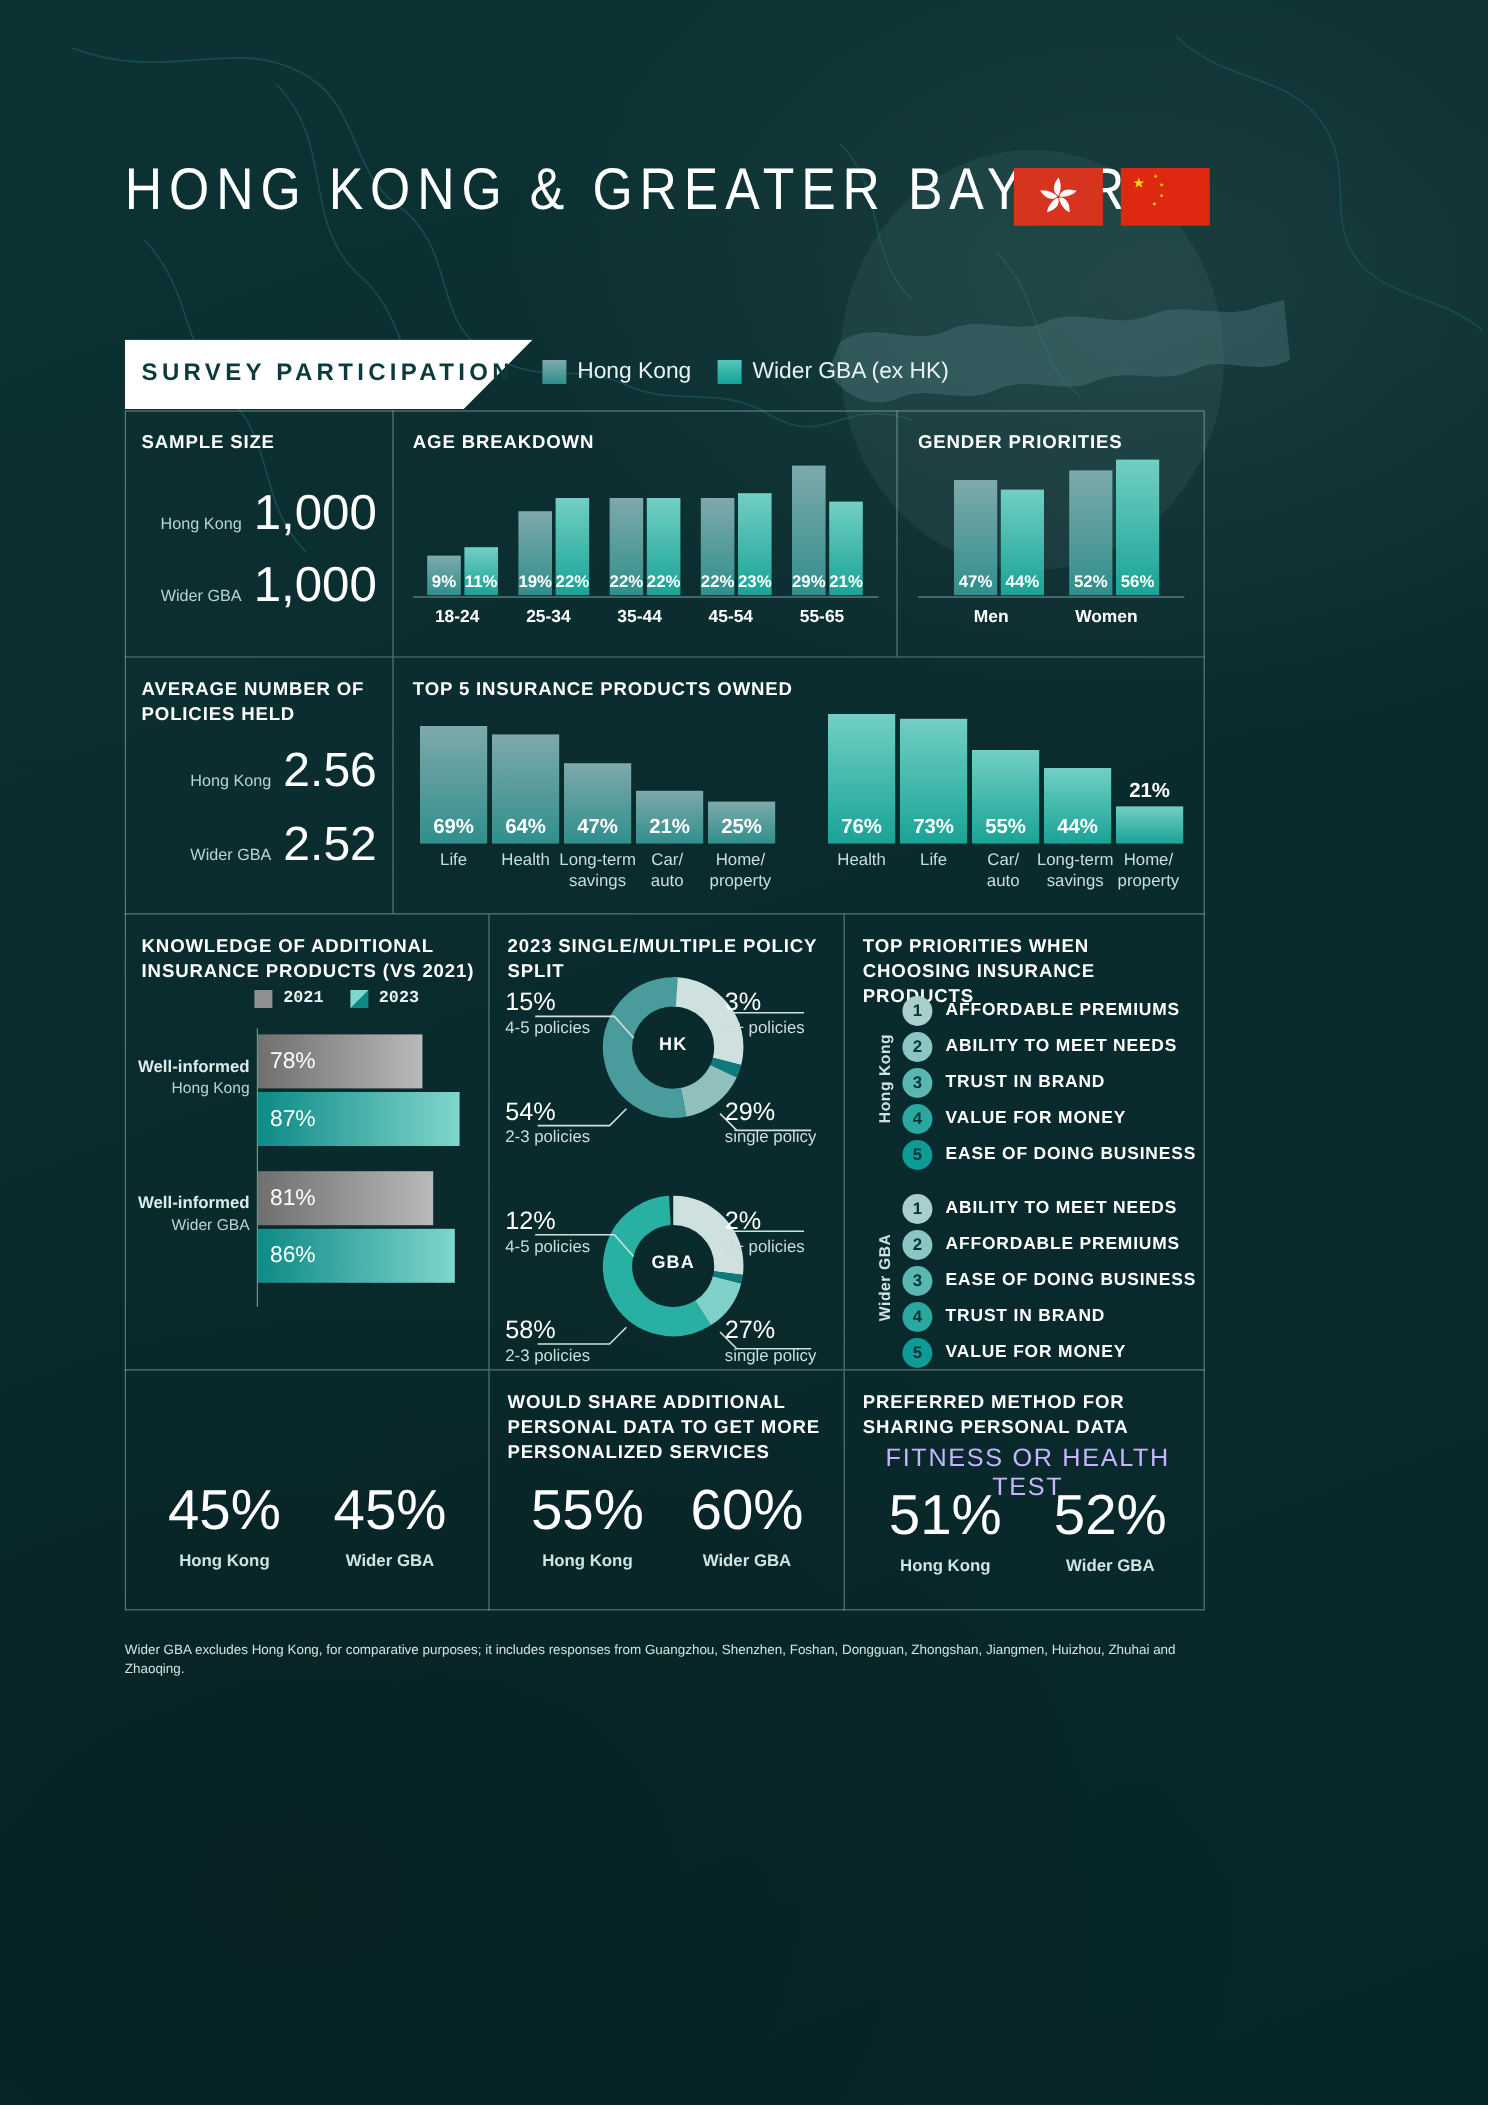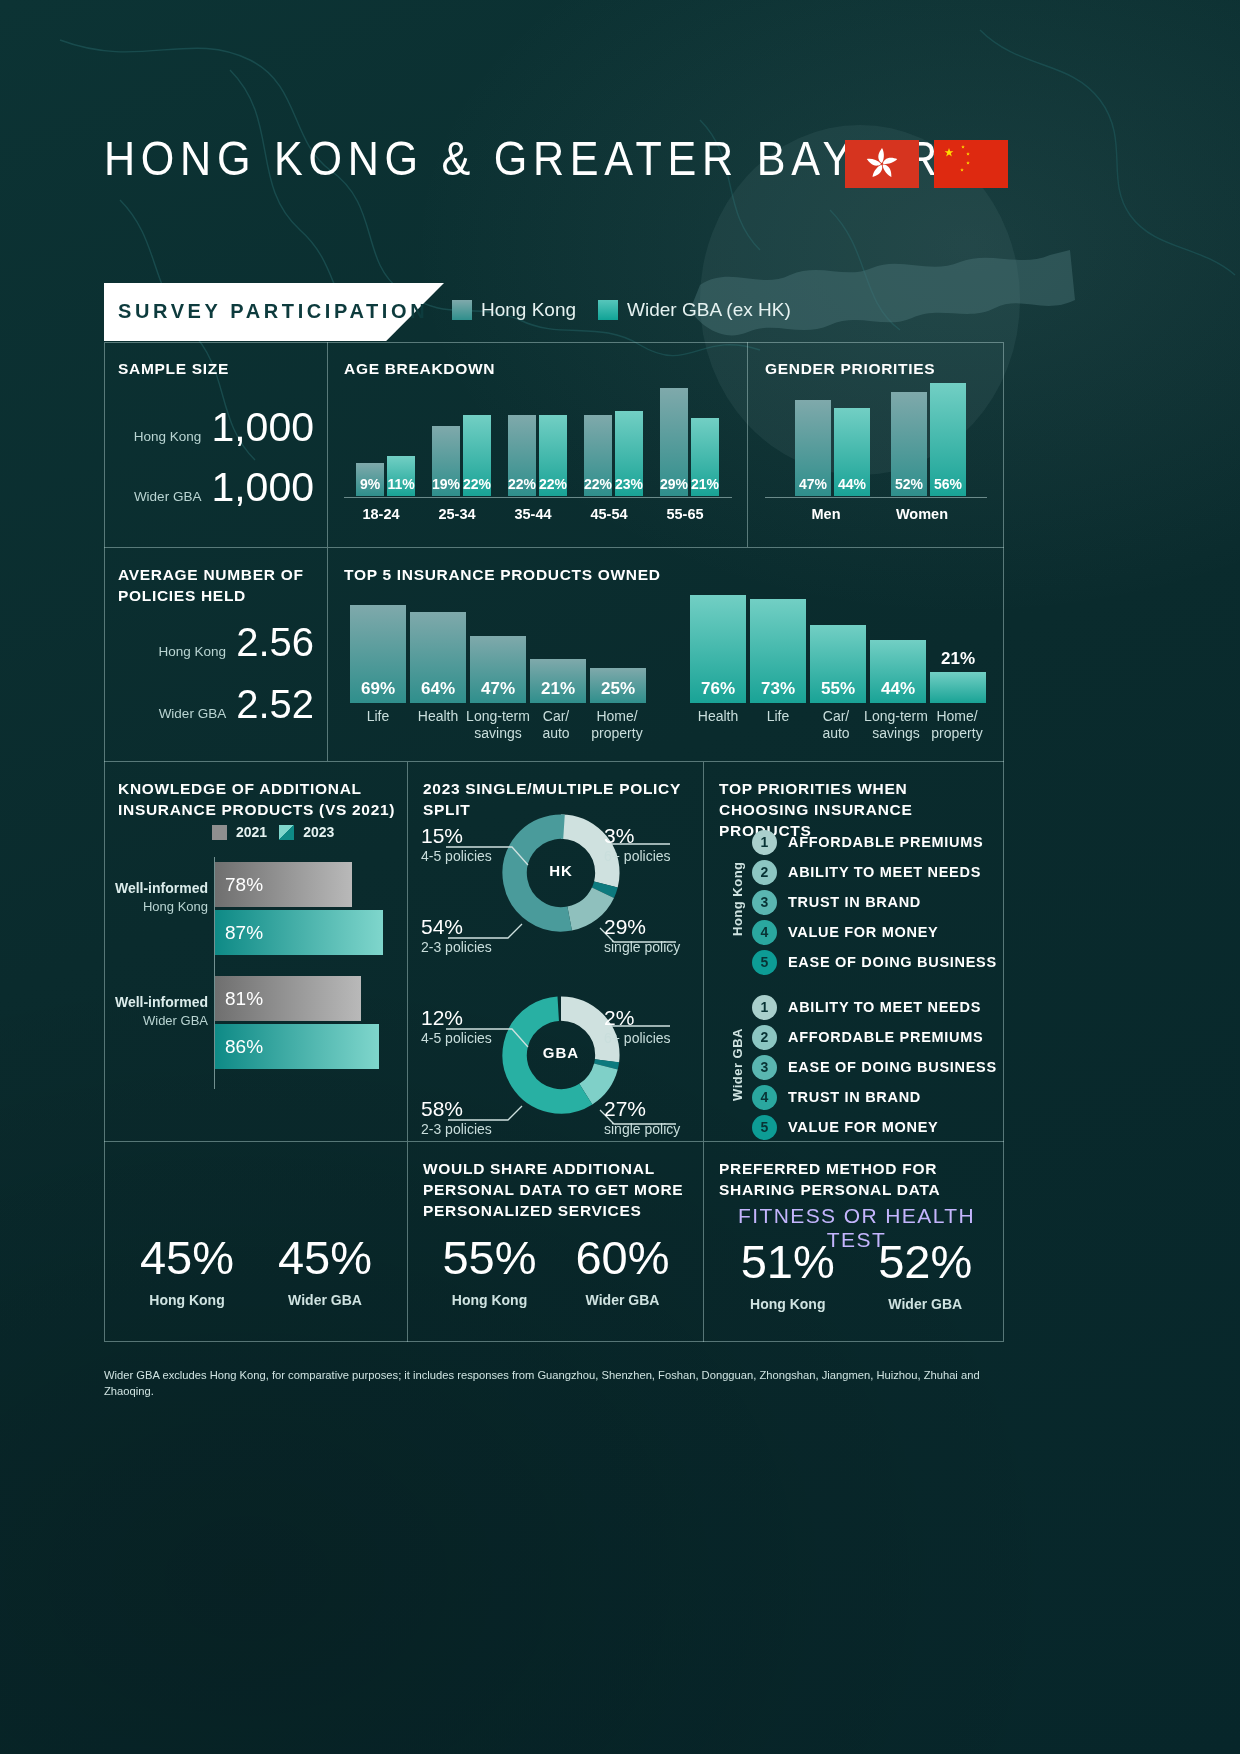--- a/index.html
+++ b/index.html
@@ -326,21 +326,21 @@
     <div class="prodlabel" style="left:480px;top:160px;width:56px;">Car/<br>auto</div>
     <div class="prodlabel" style="left:536px;top:160px;width:64px;">Long-term<br>savings</div>
     <div class="prodlabel" style="left:598px;top:160px;width:62px;">Home/<br>property</div>
   </div>
 
   <div class="cell" style="left:0;top:420px;width:304px;height:380px;">
     <div class="sec-title" style="position:absolute;left:14px;top:17px;width:285px;">
       <span>KNOWLEDGE OF ADDITIONAL INSURANCE</span>
       <span>PRODUCTS (VS 2021)</span>
     </div>
-    <div style="position:absolute;left:108px;top:62px;display:flex;gap:12px;align-items:center;">
+    <div style="position:absolute;left:108px;top:62px;display:flex;gap:22px;align-items:center;font-family:Liberation Mono, monospace;">
       <div class="legend-item">
         <span class="legend-swatch" style="width:15px;height:15px;background:#8f8f8f"></span>
         <span style="font-size:14px;color:#e6f2f1;font-weight:700;">2021</span>
       </div>
       <div class="legend-item">
         <span class="legend-swatch" style="width:15px;height:15px;background:linear-gradient(135deg,#7fd6cc 50%,#0e8a86 50%)"></span>
         <span style="font-size:14px;color:#e6f2f1;font-weight:700;">2023</span>
       </div>
     </div>
     <div style="position:absolute;left:110px;top:95px;width:1px;height:232px;background:rgba(185,214,212,0.6);"></div>

